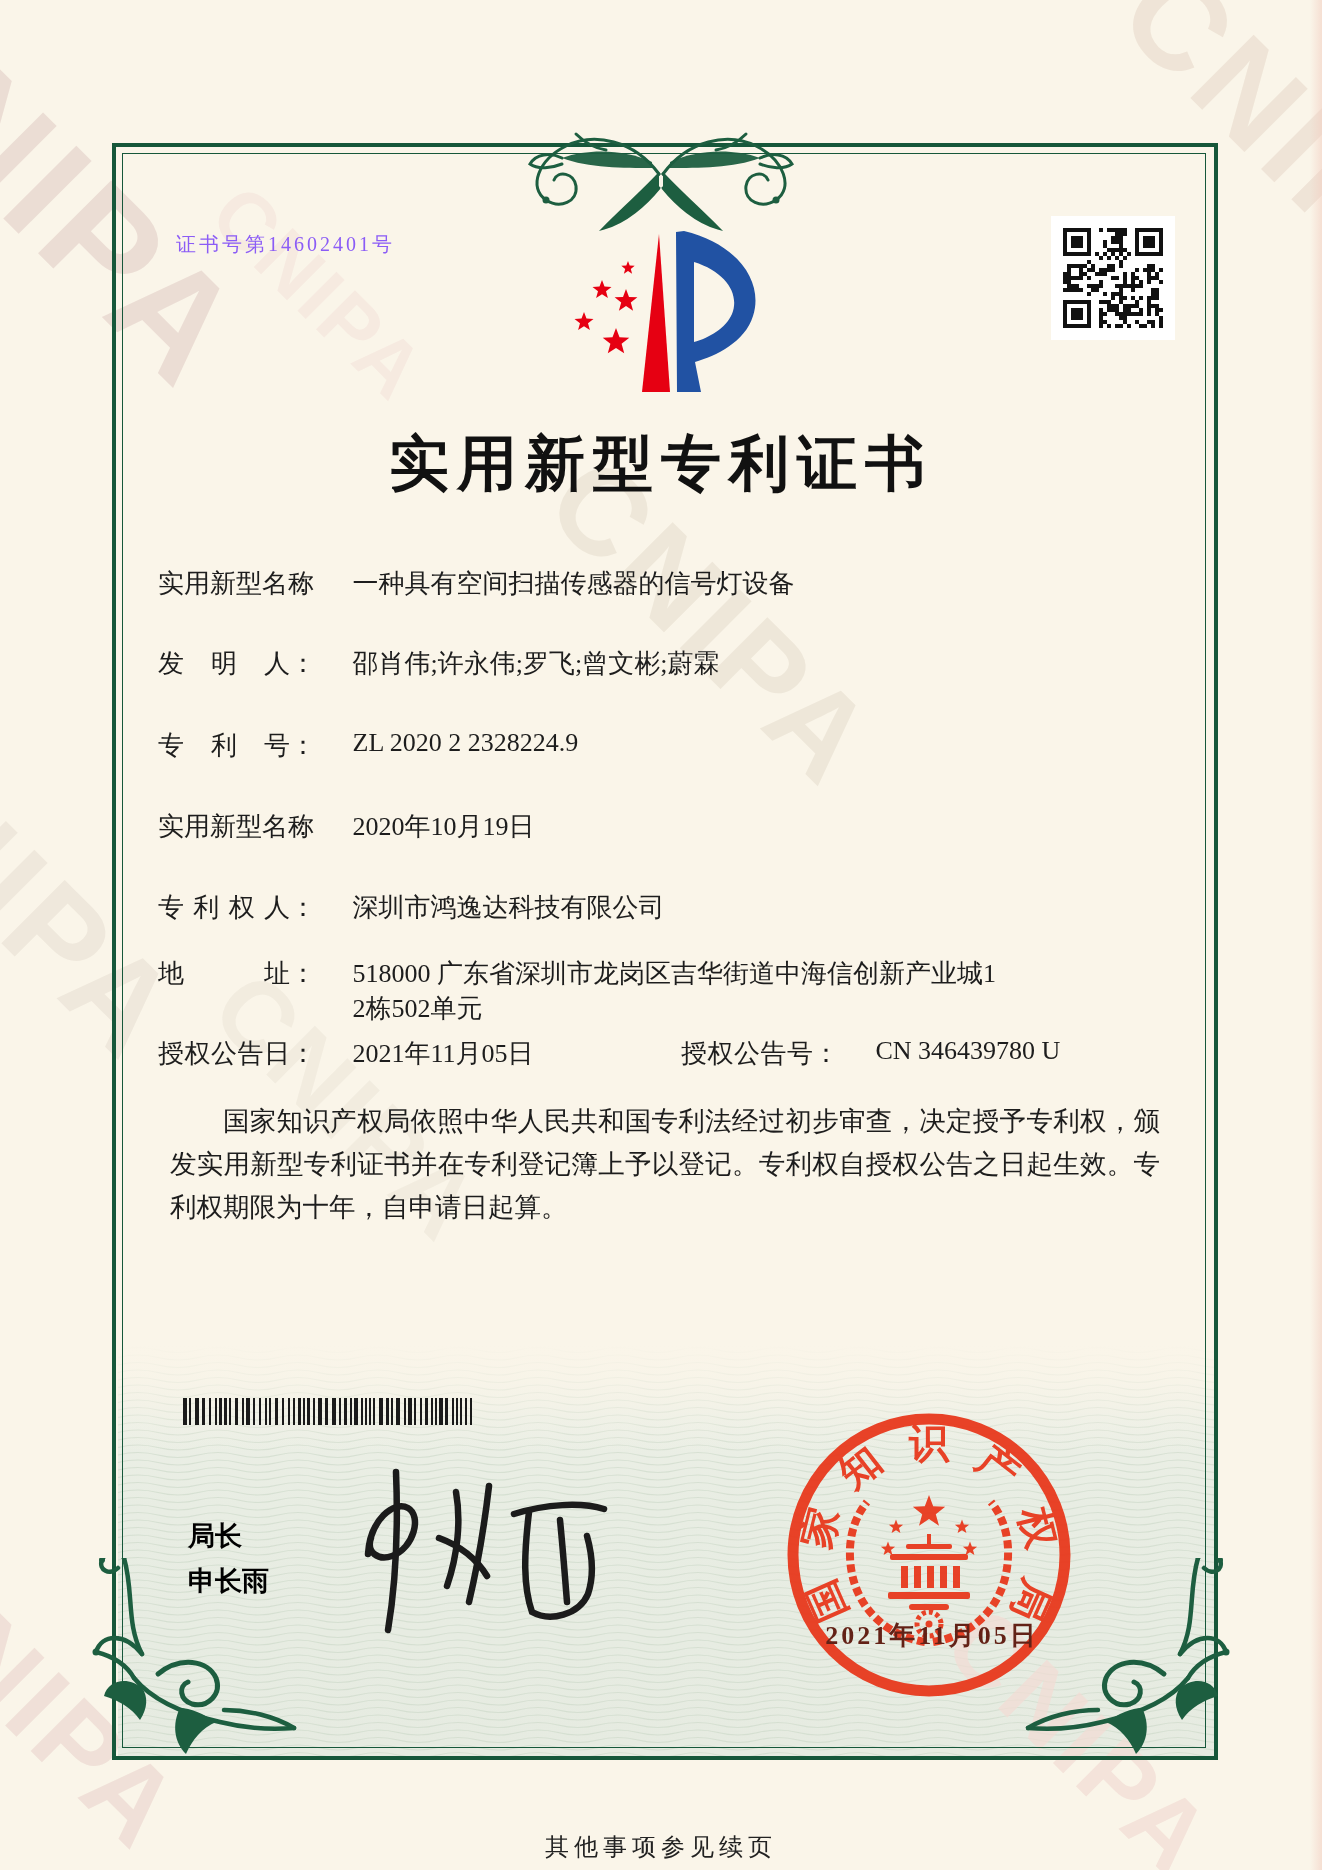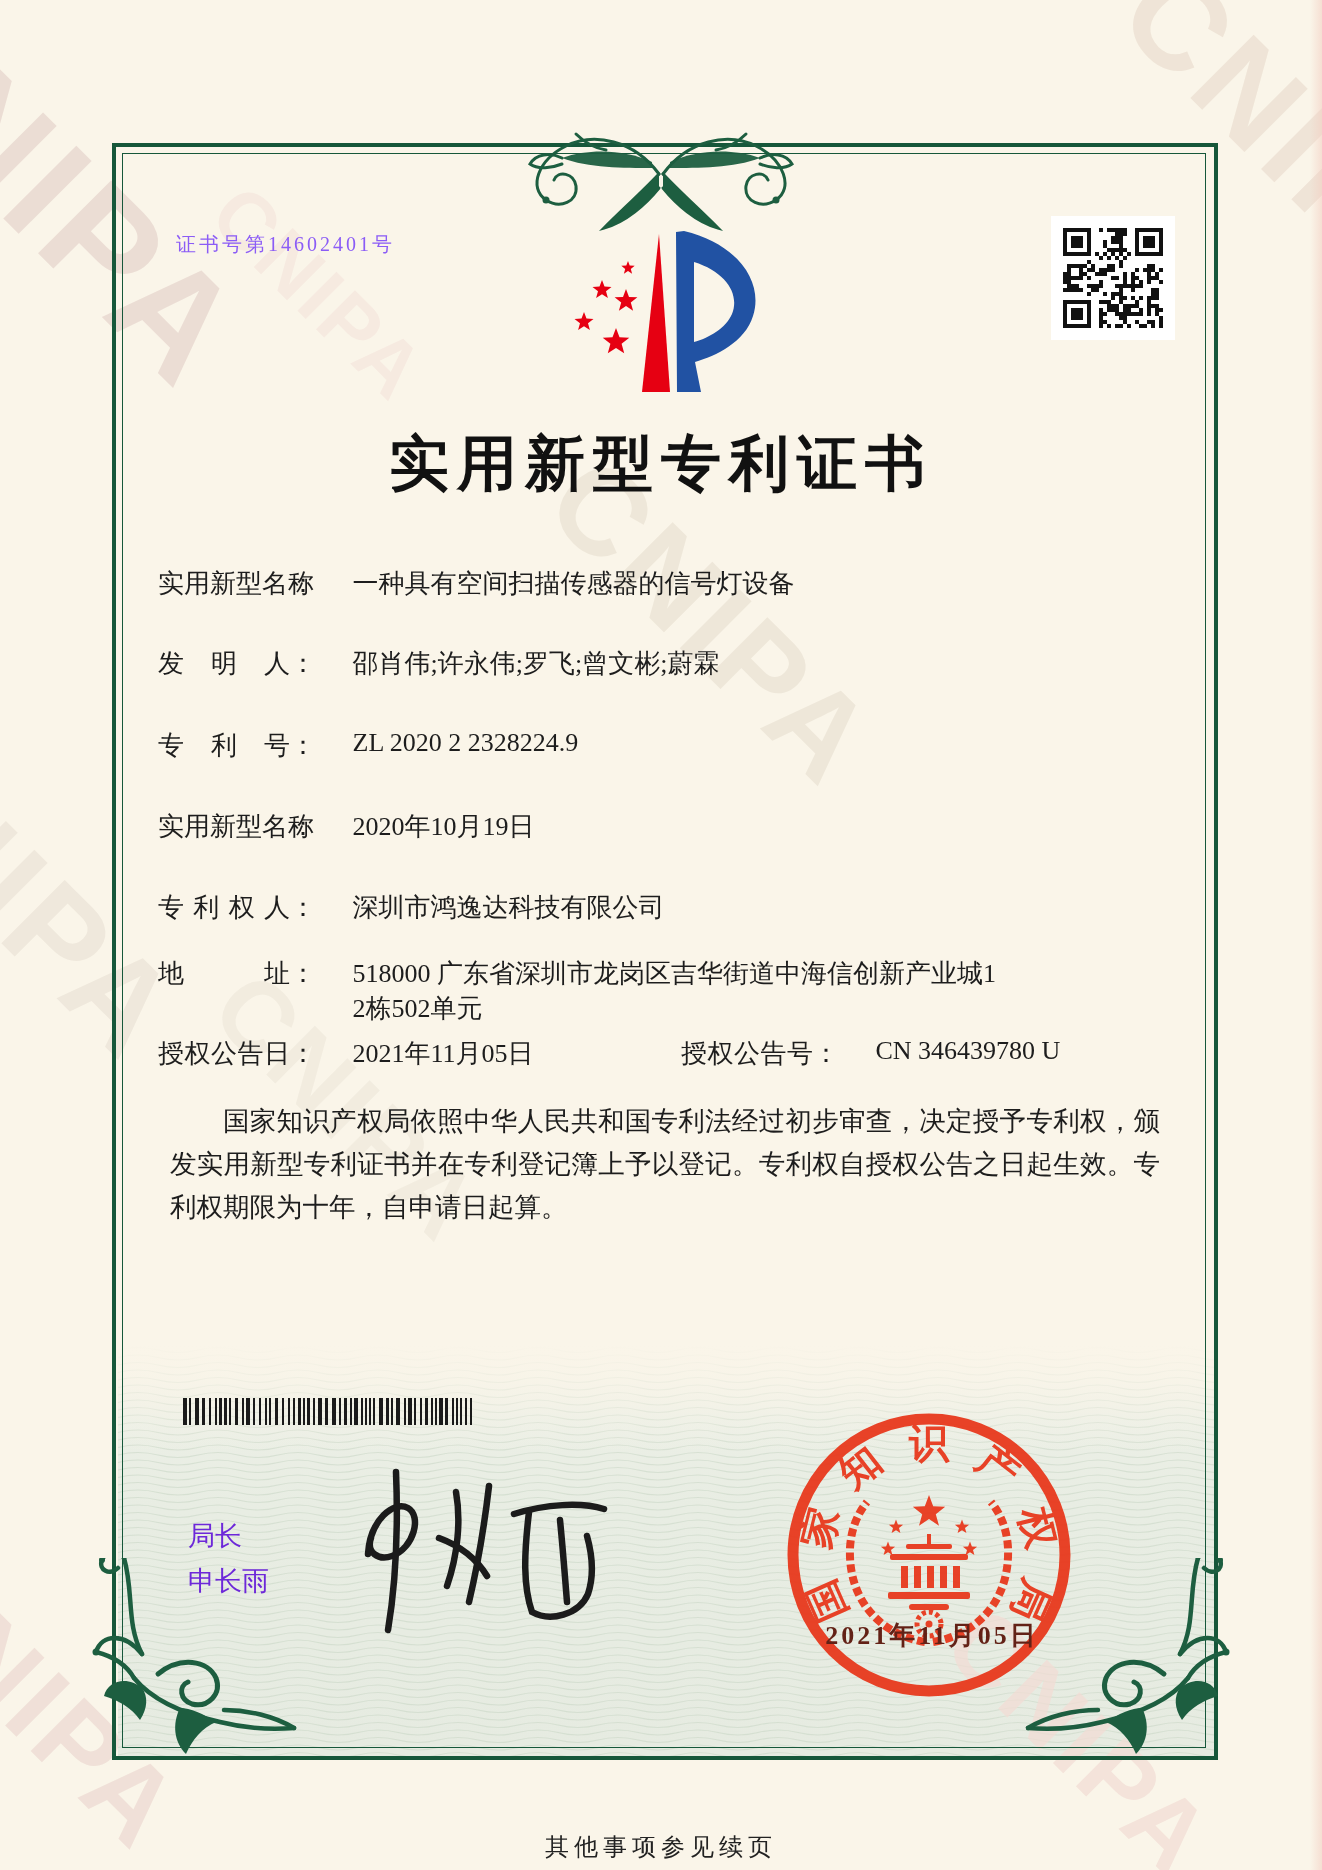--- a/index.html
+++ b/index.html
@@ -43,21 +43,21 @@
   .f-row{position:absolute; left:0; white-space:nowrap;}
   .f-label{display:inline-block; width:132px; text-align:justify; text-align-last:justify; vertical-align:top;}
   .f-colon{display:inline-block; vertical-align:top;}
   .f-value{display:inline-block; margin-left:30px; vertical-align:top; white-space:pre-line; max-width:730px;}
   .grant2{position:absolute; left:523px; top:0; white-space:nowrap;}
   .paras{position:absolute; left:158px; top:1088px; width:1014px; font-size:26.5px; line-height:43px;
     text-align:justify; color:#1d1d1d;}
   .paras p{margin:12px; text-indent:53px;}
   .barcode{position:absolute; left:183px; top:1398px;}
   .chief-label,.chief-name{position:absolute; left:188px;
-    font-family:"Liberation Sans","DejaVu Sans",sans-serif; font-size:27px; color:#6d28d9; font-weight:400;}
+    font-family:"Liberation Sans","DejaVu Sans",sans-serif; font-size:27px; color:#000000; font-weight:700;}
   .chief-label{top:1518px;} .chief-name{top:1563px;}
   .signature{position:absolute; left:338px; top:1462px; z-index:5;}
   .seal{position:absolute; left:782px; top:1408px; z-index:6; opacity:.95;}
   .page-footer{position:absolute; left:112px; top:1702px; width:1098px; text-align:center;
     font-size:23px; letter-spacing:4px; color:#333;}
   .bottom-note{position:absolute; left:112px; top:1783px; width:1098px; text-align:center;
     font-size:24px; letter-spacing:5px; color:#222;margin-top:48px;}
   .edge-artifact{position:absolute; right:0; top:0; width:12px; height:100%; z-index:7;
     background:linear-gradient(90deg, rgba(242,210,198,0), rgba(242,205,192,.55)); pointer-events:none;}
 </style>

